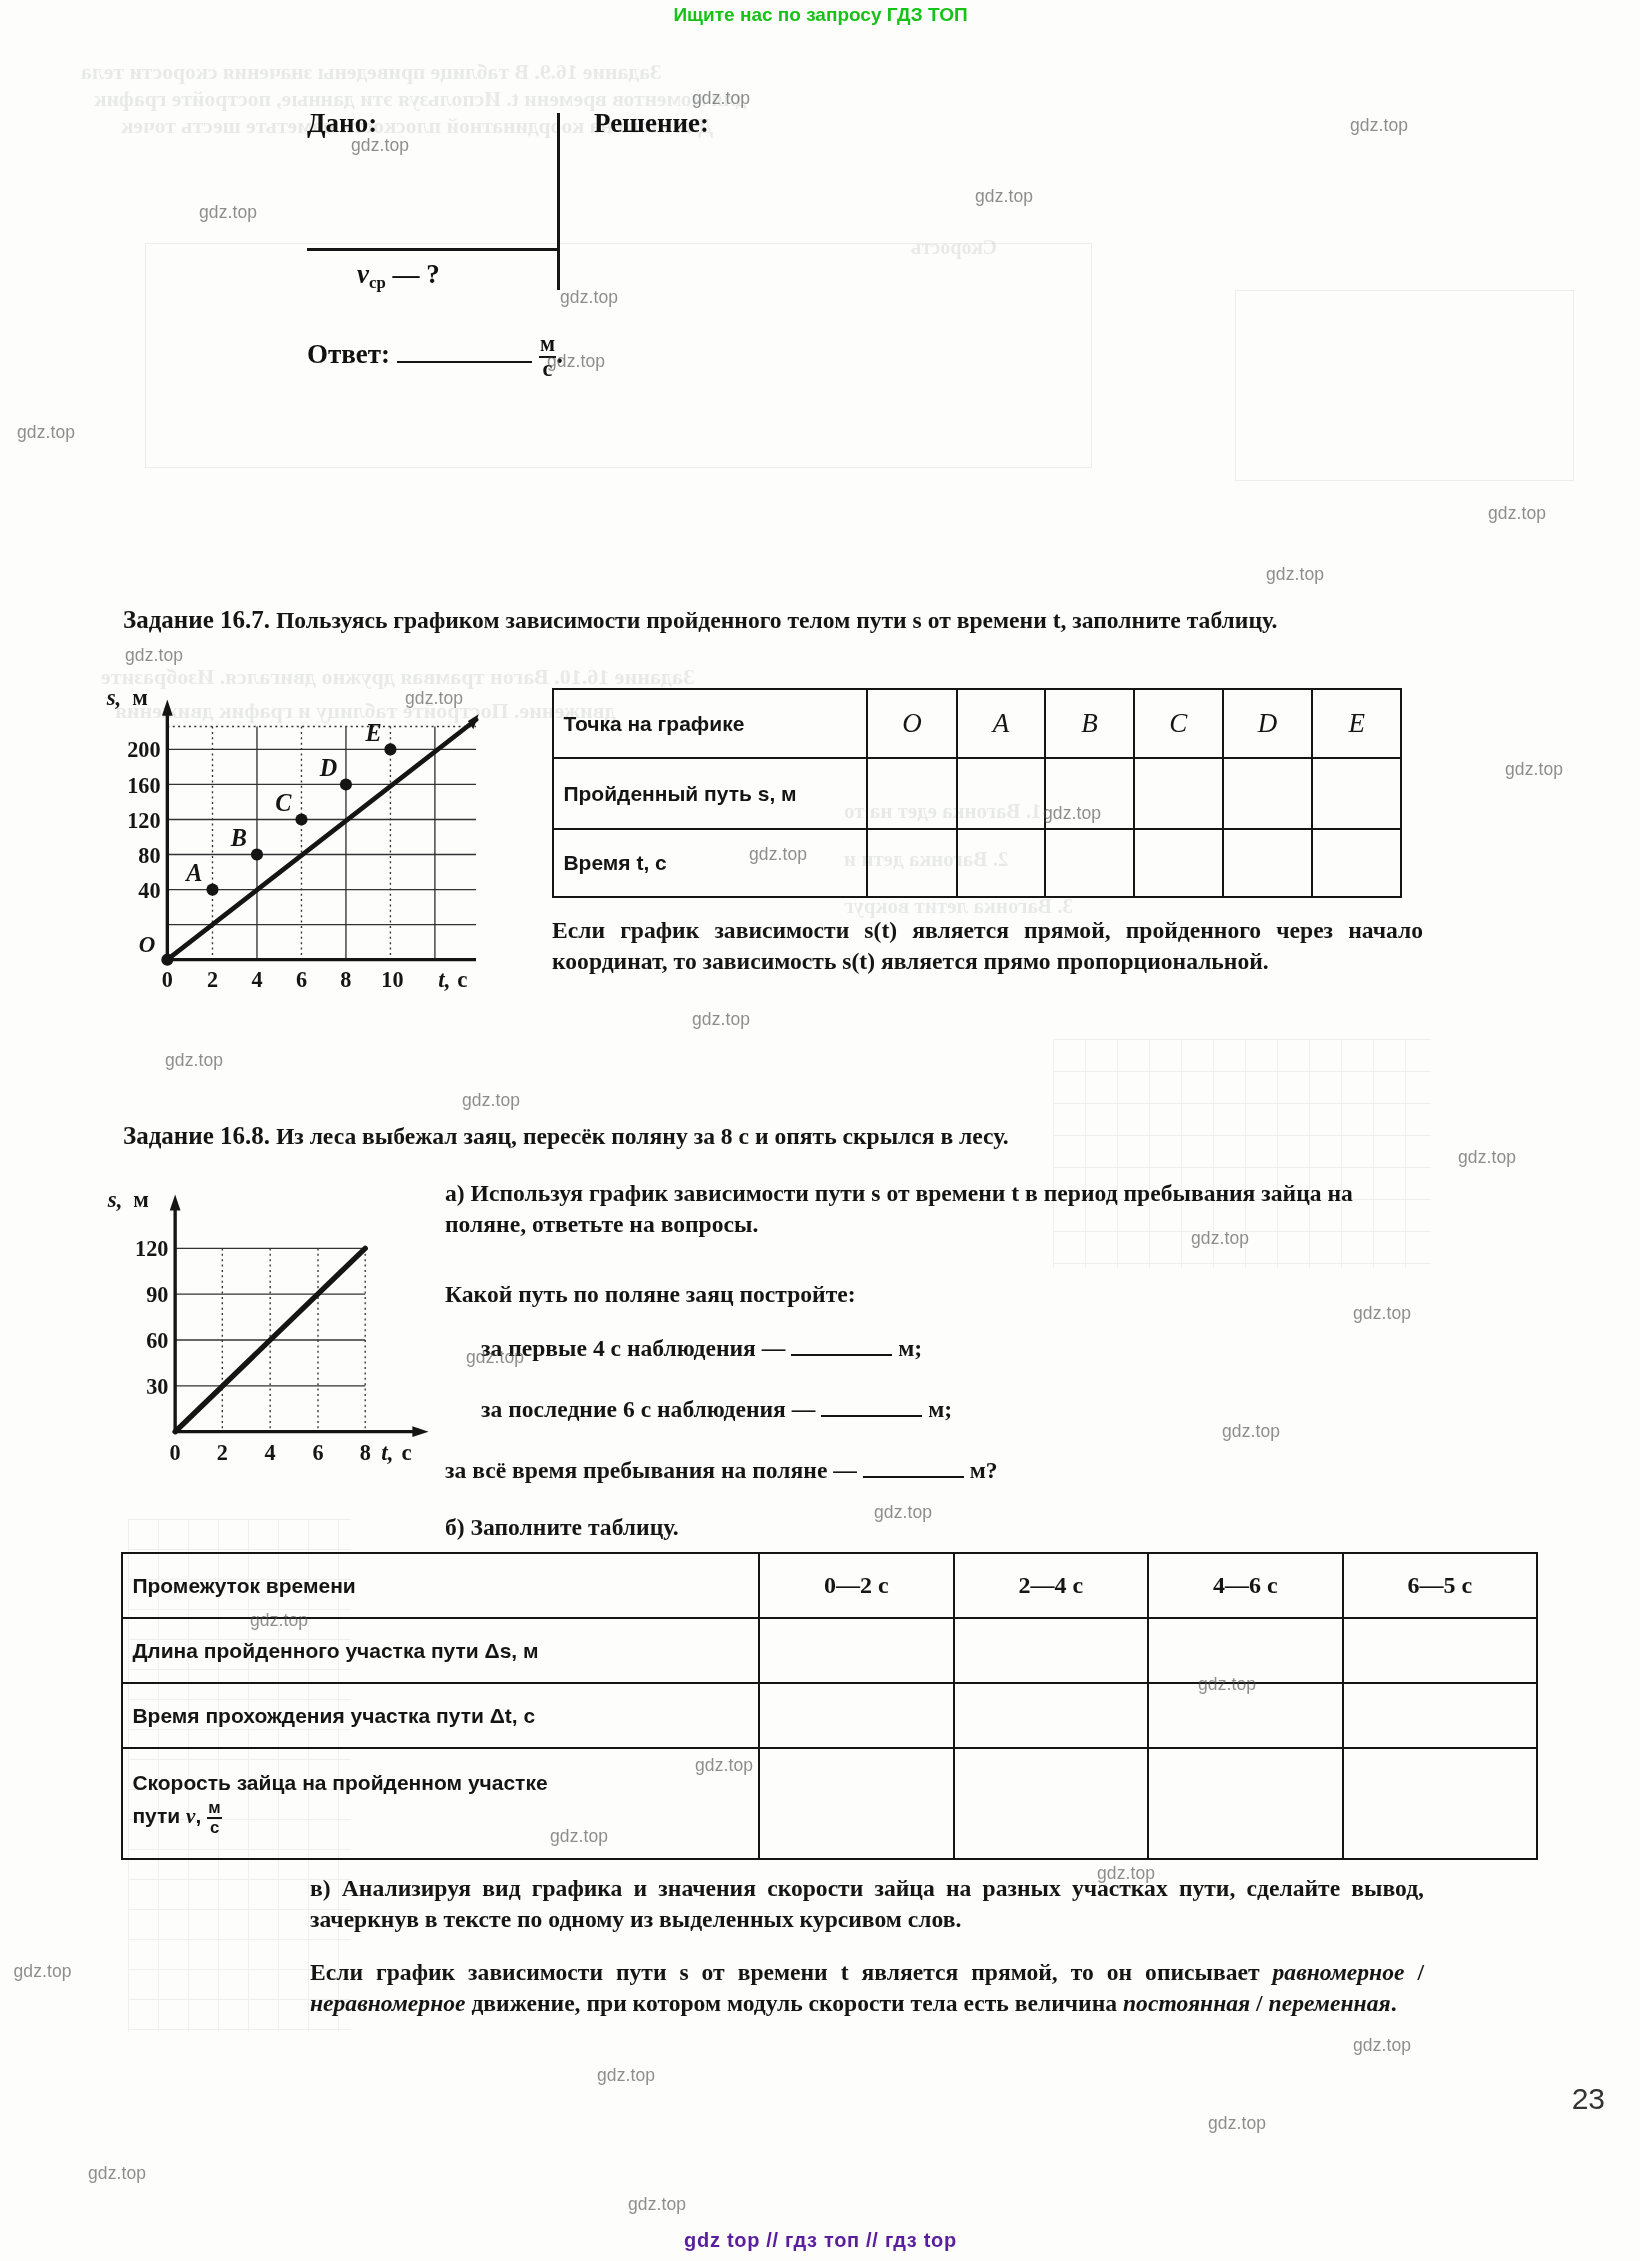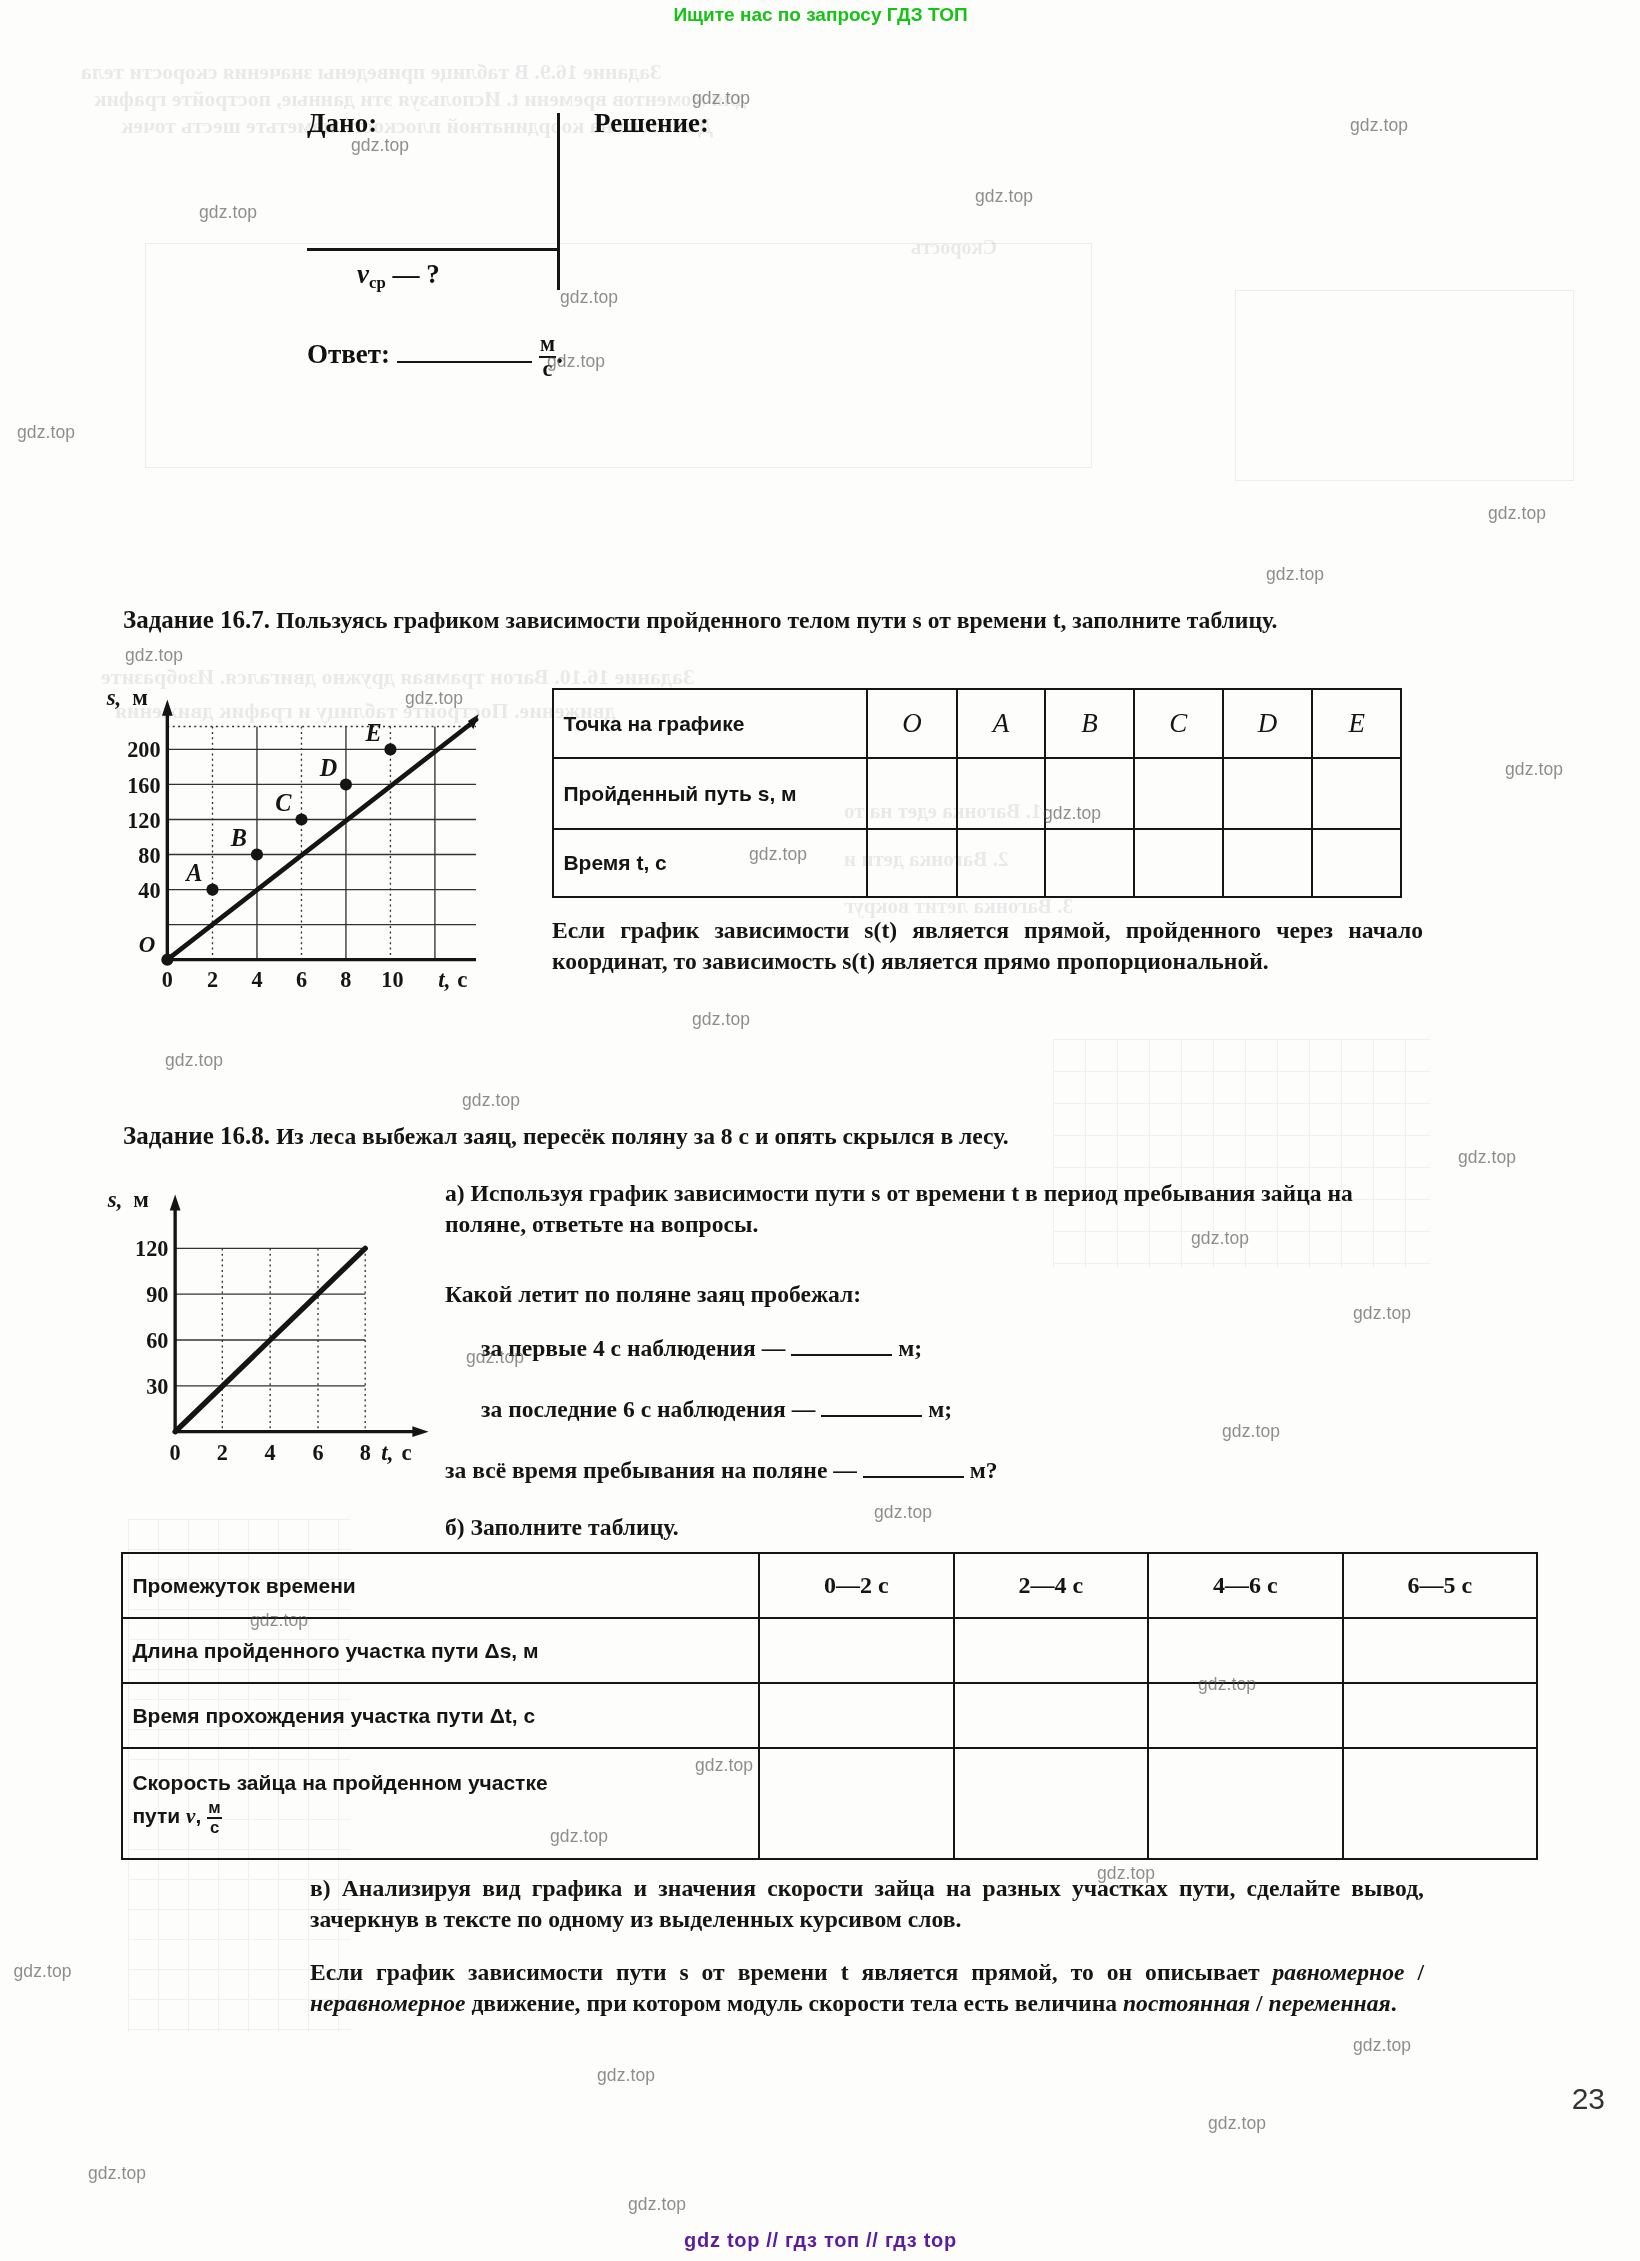--- a/index.html
+++ b/index.html
@@ -369,21 +369,21 @@
       <text x="392" y="424">8</text>
     </g>
     <text x="416" y="424" font-family="Liberation Serif, serif" font-size="34" font-weight="bold" font-style="italic" fill="#151515">t,</text>
     <text x="446" y="424" font-family="Liberation Serif, serif" font-size="34" font-weight="bold" fill="#151515">с</text>
 
     <line x1="110" y1="382" x2="392" y2="110" stroke="#151515" stroke-width="8" stroke-linecap="round"></line>
   </svg>
 
   <div class="body-text" style="left:445px; top:1178px; width:979px;">а) Используя график зависимости пути s от времени t в период пребывания зайца на поляне, ответьте на вопросы.</div>
 
-  <div class="body-text" style="left:445px; top:1279px; width:979px;">Какой летит по поляне заяц пробежал:</div>
+  <div class="body-text" style="left:445px; top:1279px; width:979px;">Какой путь по поляне заяц постройте:</div>
 
   <div class="body-text" style="left:481px; top:1333px; width:979px;">
     <span>за первые 4 с наблюдения — </span><span class="blank" style="width:101px; height:19px;"></span><span> м;</span>
   </div>
 
   <div class="body-text" style="left:481px; top:1394px; width:979px;">
     <span>за последние 6 с наблюдения — </span><span class="blank" style="width:101px; height:19px;"></span><span> м;</span>
   </div>
 
   <div class="body-text" style="left:445px; top:1455px; width:979px;">

